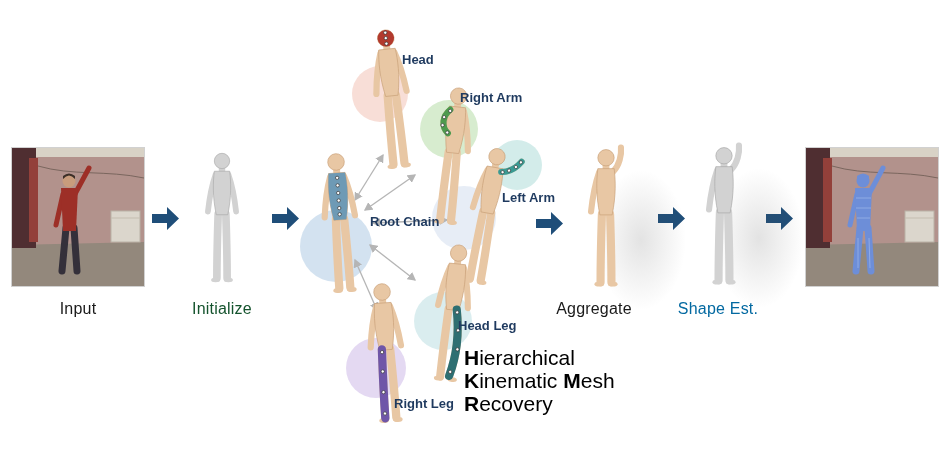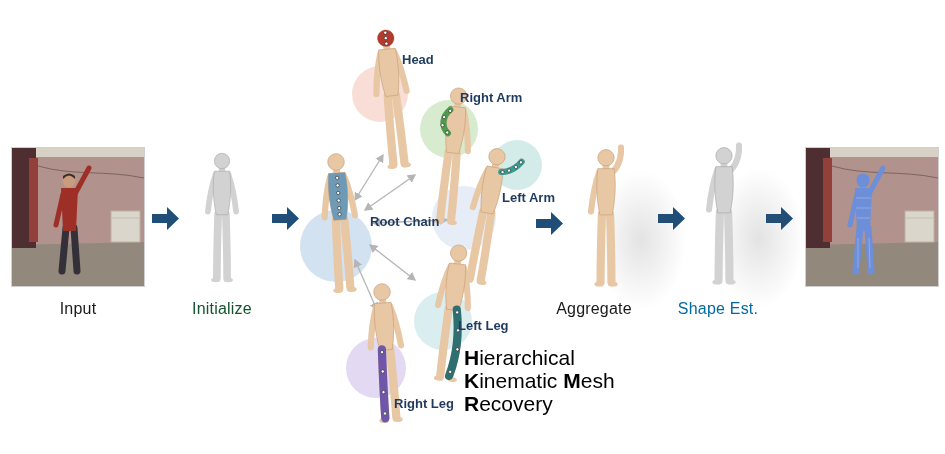--- a/index.html
+++ b/index.html
@@ -214,21 +214,21 @@
         <circle cx="43" cy="132" r="2.4" fill="#ffffff" stroke="#333333" stroke-width="1"></circle>
         <circle cx="42" cy="162" r="2.4" fill="#ffffff" stroke="#333333" stroke-width="1"></circle>
         <circle cx="42" cy="193" r="2.4" fill="#ffffff" stroke="#333333" stroke-width="1"></circle>
       </svg>
     </div>
 
   <div class="chain-label" style="left: 402px; top: 52px; color: rgb(31, 58, 95);">Head</div>
   <div class="chain-label" style="left: 460px; top: 90px; color: rgb(31, 58, 95);">Right Arm</div>
   <div class="chain-label" style="left: 502px; top: 190px; color: rgb(31, 58, 95);">Left Arm</div>
   <div class="chain-label" style="left: 330px; top: 214px; color: rgb(31, 58, 95); margin-left: 40px;">Root Chain</div>
-  <div class="chain-label" style="left: 458px; top: 318px; color: rgb(31, 58, 95);">Left Leg</div>
+  <div class="chain-label" style="left: 458px; top: 318px; color: rgb(31, 58, 95);">Head Leg</div>
   <div class="chain-label" style="left: 394px; top: 396px; color: rgb(31, 58, 95); text-align: right;">Right Leg</div>
 
   <div class="shadow-blob" style="left:596px;top:170px;width:90px;height:140px"></div>
   <div class="fig" id="fig-aggregate" style="left:572px;top:146px;width:68px;height:150px">
       <svg viewBox="0 0 100 220" xmlns="http://www.w3.org/2000/svg">
         <path d="M40 38 C33 58 30 78 28 96" fill="none" stroke="#e8c7a4" stroke-width="9" stroke-linecap="round"></path>
         <path d="M60 38 C70 28 73 12 72 2" fill="none" stroke="#e8c7a4" stroke-width="9" stroke-linecap="round"></path>
         <path d="M44 100 C43 130 42 165 42 200" fill="none" stroke="#e8c7a4" stroke-width="12" stroke-linecap="round"></path>
         <path d="M56 100 C57 130 58 165 58 200" fill="none" stroke="#e8c7a4" stroke-width="12" stroke-linecap="round"></path>
         <ellipse cx="40" cy="203" rx="7" ry="3.5" fill="#e8c7a4"></ellipse>

